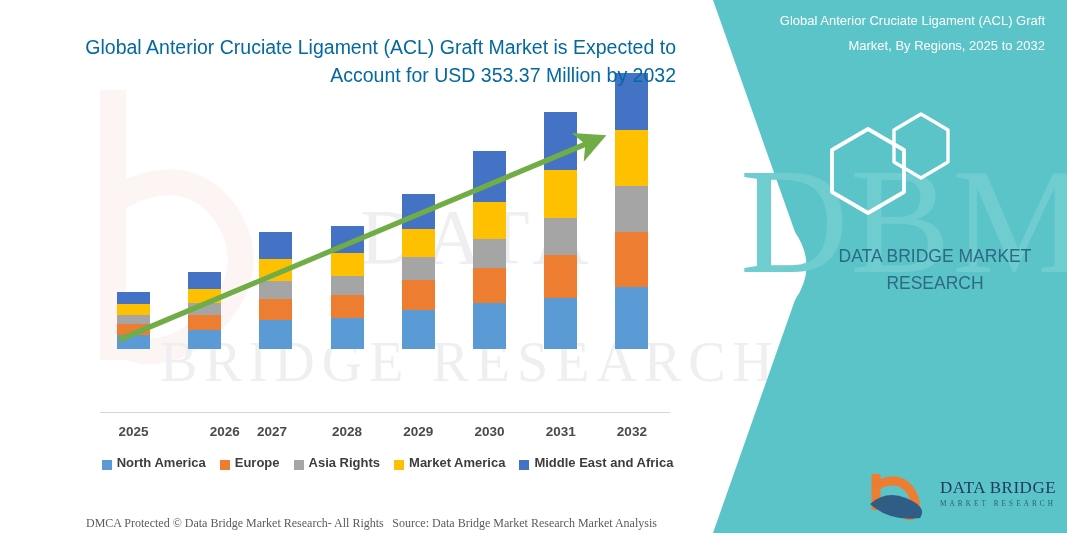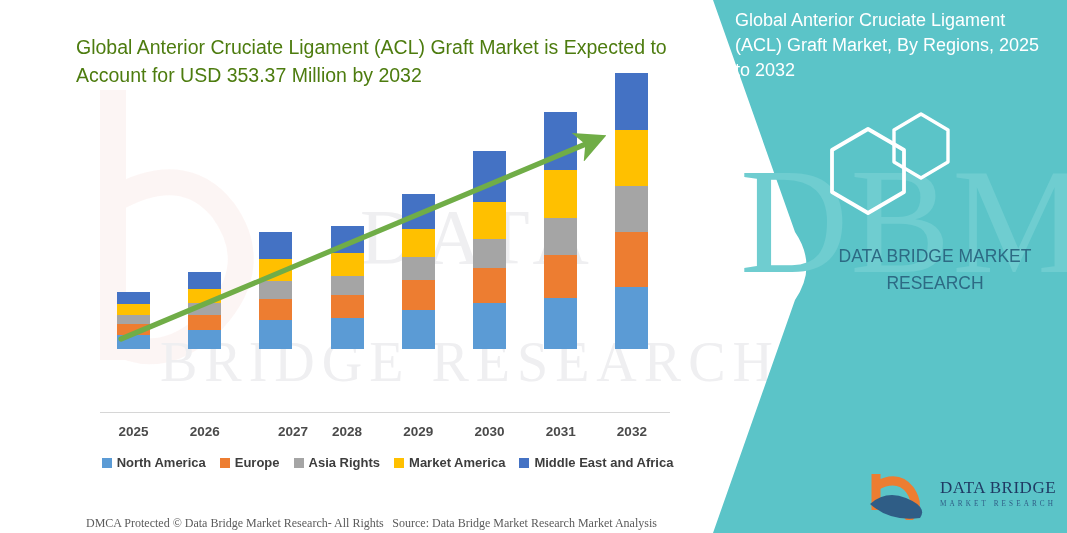--- a/index.html
+++ b/index.html
@@ -6,47 +6,47 @@
   body{width:1067px;height:533px;background:#ffffff;font-family:"Liberation Sans",sans-serif;overflow:hidden;}
   .canvas{position:relative;width:1067px;height:533px;background:#fff;overflow:hidden;}
 
   
   .wm-letter{position:absolute;left:95px;top:80px;width:170px;height:300px;z-index:1;opacity:.55;}
   .wm-text{position:absolute;z-index:1;color:#efeff1;font-size:78px;letter-spacing:9px;font-family:"Liberation Serif",serif;white-space:nowrap;user-select:none;}
   .wm-data{left:360px;top:192px;}
   .wm-bridge{left:160px;top:330px;font-size:56px;letter-spacing:7px;}
 
   
-  .headline{position:absolute;left:76px;top:33px;width:600px;text-align:left;color:#4d7c0f;
+  .headline{position:absolute;left:76px;top:33px;width:600px;text-align:right;color:#0369a1;
             font-size:19.5px;line-height:28px;font-family:"Liberation Sans",sans-serif;z-index:6;}
 
   
   .chart{position:absolute;left:0;top:0;width:700px;height:470px;z-index:5;}
   .axis-line{position:absolute;left:100px;top:412px;width:570px;height:1px;background:#d6d6d6;}
   .bar{position:absolute;bottom:121px;width:33px;display:flex;flex-direction:column;justify-content:flex-end;}
   .seg{width:100%;display:block;}
   .xlab{position:absolute;top:424px;width:70px;text-align:center;color:#4a4a4a;font-size:13.5px;font-weight:bold;}
 
   .arrow{position:absolute;left:0;top:0;width:700px;height:470px;z-index:7;pointer-events:none;}
 
   
   .legend{position:absolute;left:100px;top:455px;width:575px;display:flex;justify-content:center;
           align-items:center;gap:14px;z-index:6;}
-  .lg{display:flex;align-items:center;gap:5px;}
+  .lg{display:flex;align-items:flex-end;gap:5px;}
   .lg-sw{width:10px;height:10px;display:inline-block;}
   .lg-tx{color:#3d3d3d;font-size:13px;font-weight:bold;}
 
   
   .footer{position:absolute;left:86px;top:516px;width:590px;display:flex;justify-content:space-between;
           z-index:6;color:#5b5b5b;font-size:12px;font-family:"Liberation Serif",serif;}
 
   
   .panel{position:absolute;left:0;top:0;width:1067px;height:533px;z-index:3;}
-  .panel-title{position:absolute;left:735px;top:8px;width:310px;color:#ffffff;
-               font-size:18px;line-height:25px;z-index:8;}
+  .panel-title{position:absolute;left:735px;top:8px;width:310px;text-align:right;color:#ffffff;
+               font-size:13px;line-height:25px;z-index:8;}
   .panel-wm{position:absolute;left:740px;top:135px;color:#6fcdd0;font-size:150px;font-family:"Liberation Serif",serif;
             letter-spacing:2px;z-index:4;user-select:none;}
   .hexwrap{position:absolute;left:820px;top:108px;width:190px;height:110px;z-index:8;}
   .hex-label{position:absolute;color:#26667a;font-size:17px;}
   .hx-2032{left:28px;top:160px;}
   .hx-2025{left:96px;top:125px;}
   .brand{position:absolute;left:790px;top:243px;width:290px;text-align:center;color:#2d6a84;
          font-size:17.5px;line-height:27px;z-index:8;}
   .logo{position:absolute;left:868px;top:470px;width:175px;height:50px;z-index:8;}
   .logo-t1{position:absolute;left:940px;top:478px;color:#1f3a63;font-size:17px;letter-spacing:.5px;z-index:9;
@@ -123,22 +123,22 @@
         <div class="bar" style="left: 615.4px;">
           <div class="seg" style="height: 57px; background: rgb(68, 114, 196);"></div>
           <div class="seg" style="height: 56px; background: rgb(255, 192, 0);"></div>
           <div class="seg" style="height: 46px; background: rgb(165, 165, 165);"></div>
           <div class="seg" style="height: 55px; background: rgb(237, 125, 49);"></div>
           <div class="seg" style="height: 62px; background: rgb(91, 155, 213);"></div>
         </div>
       </div>
     <div id="xlabels">
         <div class="xlab" style="left: 98.5px;">2025</div>
-        <div class="xlab" style="left: 169.7px;">2026</div>
-        <div class="xlab" style="left: 258px;">2027</div>
+        <div class="xlab" style="left: 169.7px; text-align: right;">2026</div>
+        <div class="xlab" style="left: 237px;">2027</div>
         <div class="xlab" style="left: 312.1px;">2028</div>
         <div class="xlab" style="left: 383.3px;">2029</div>
         <div class="xlab" style="left: 454.5px;">2030</div>
         <div class="xlab" style="left: 525.7px;">2031</div>
         <div class="xlab" style="left: 596.9px;">2032</div>
       </div>
     <svg class="arrow" viewBox="0 0 700 470">
       <defs>
         <marker id="ah" markerWidth="6" markerHeight="6" refX="3.2" refY="3" orient="auto">
           <path d="M0,0 L6,3 L0,6 L1.6,3 z" fill="#70AD47"></path>

